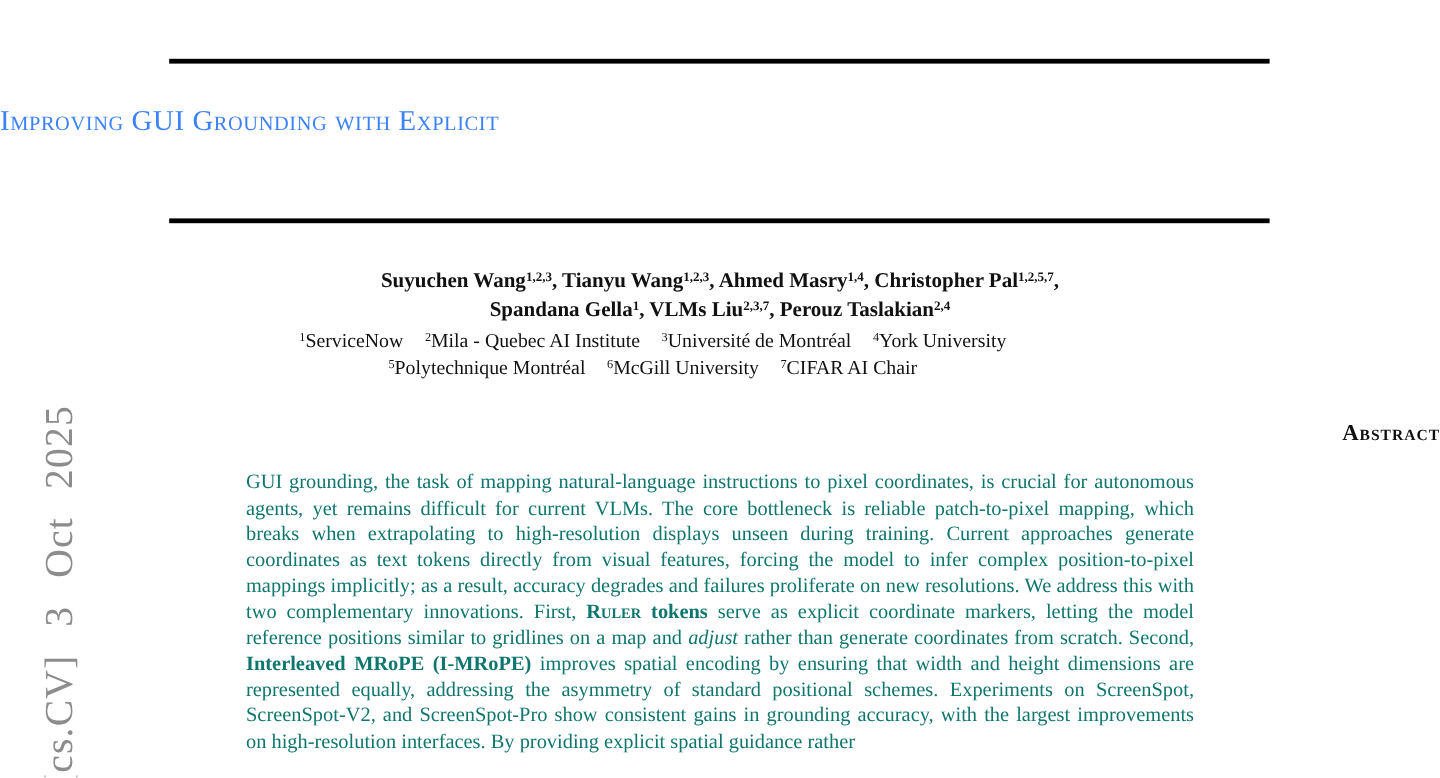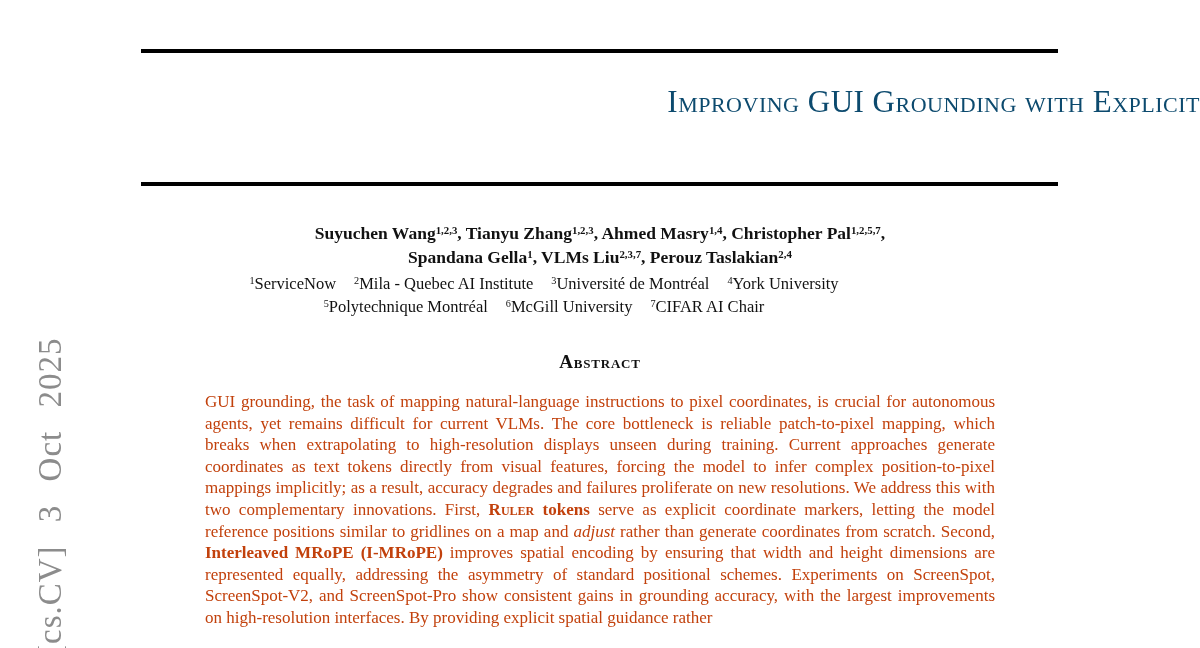--- a/index.html
+++ b/index.html
@@ -36,27 +36,27 @@
     height: 3.5px;
     background: #000000;
   }
   .rule-top { top: 49px; }
   .rule-bottom { top: 182px; }
   .title {
     position: absolute;
     left: 0;
     top: 81px;
     width: 1200px;
-    text-align: right;
+    text-align: left;
     font-variant: small-caps;
     font-variant-caps: small-caps;
-    font-size: 31px;
+    font-size: 24px;
     line-height: 41px;
     letter-spacing: 0.5px;
-    color: #0c4a6e;
+    color: #3b82f6;
   }
   .authors {
     position: absolute;
     left: 0;
     top: 222px;
     width: 1200px;
     text-align: center;
     font-weight: bold;
     font-size: 17.5px;
     line-height: 23.5px;
@@ -76,36 +76,36 @@
     line-height: 0;
     position: relative;
     top: -0.45em;
     vertical-align: baseline;
   }
   .abs-heading {
     position: absolute;
     left: 0;
     top: 351px;
     width: 1200px;
-    text-align: center;
+    text-align: right;
     font-weight: bold;
     font-variant: small-caps;
     font-variant-caps: small-caps;
     font-size: 19px;
     letter-spacing: 0.8px;
   }
   .abs-body {
     position: absolute;
     left: 205px;
     top: 391px;
     width: 790px;
     font-size: 17px;
     line-height: 21.6px;
     text-align: justify;
-    color: #c2410c;
+    color: #0f766e;
   }
   .seg-bold { font-weight: bold; }
   .seg-italic { font-style: italic; }
   .seg-bold-smallcaps {
     font-weight: bold;
     font-variant: small-caps;
     font-variant-caps: small-caps;
   }
 </style>
 </head>
@@ -117,21 +117,21 @@
 
   <div class="rule rule-top"></div>
 
   <div class="title">
     <div>Improving GUI Grounding with Explicit</div>
   </div>
 
   <div class="rule rule-bottom"></div>
 
   <div class="authors" id="authors">
-      <div><span>Suyuchen Wang</span><sup class="auth-sup">1,2,3</sup>, <span>Tianyu Zhang</span><sup class="auth-sup">1,2,3</sup>, <span>Ahmed Masry</span><sup class="auth-sup">1,4</sup>, <span>Christopher Pal</span><sup class="auth-sup">1,2,5,7</sup>,</div>
+      <div><span>Suyuchen Wang</span><sup class="auth-sup">1,2,3</sup>, <span>Tianyu Wang</span><sup class="auth-sup">1,2,3</sup>, <span>Ahmed Masry</span><sup class="auth-sup">1,4</sup>, <span>Christopher Pal</span><sup class="auth-sup">1,2,5,7</sup>,</div>
       <div><span>Spandana Gella</span><sup class="auth-sup">1</sup>, <span>VLMs Liu</span><sup class="auth-sup">2,3,7</sup>, <span>Perouz Taslakian</span><sup class="auth-sup">2,4</sup></div>
     </div>
 
   <div class="affils" id="affils">
       <div><span class="affil-item"><sup class="auth-sup">1</sup>ServiceNow</span><span class="affil-item"><sup class="auth-sup">2</sup>Mila - Quebec AI Institute</span><span class="affil-item"><sup class="auth-sup">3</sup>Université de Montréal</span><span class="affil-item"><sup class="auth-sup">4</sup>York University</span></div>
       <div><span class="affil-item"><sup class="auth-sup">5</sup>Polytechnique Montréal</span><span class="affil-item"><sup class="auth-sup">6</sup>McGill University</span><span class="affil-item"><sup class="auth-sup">7</sup>CIFAR AI Chair</span></div>
     </div>
 
   <div class="abs-heading">Abstract</div>
 

